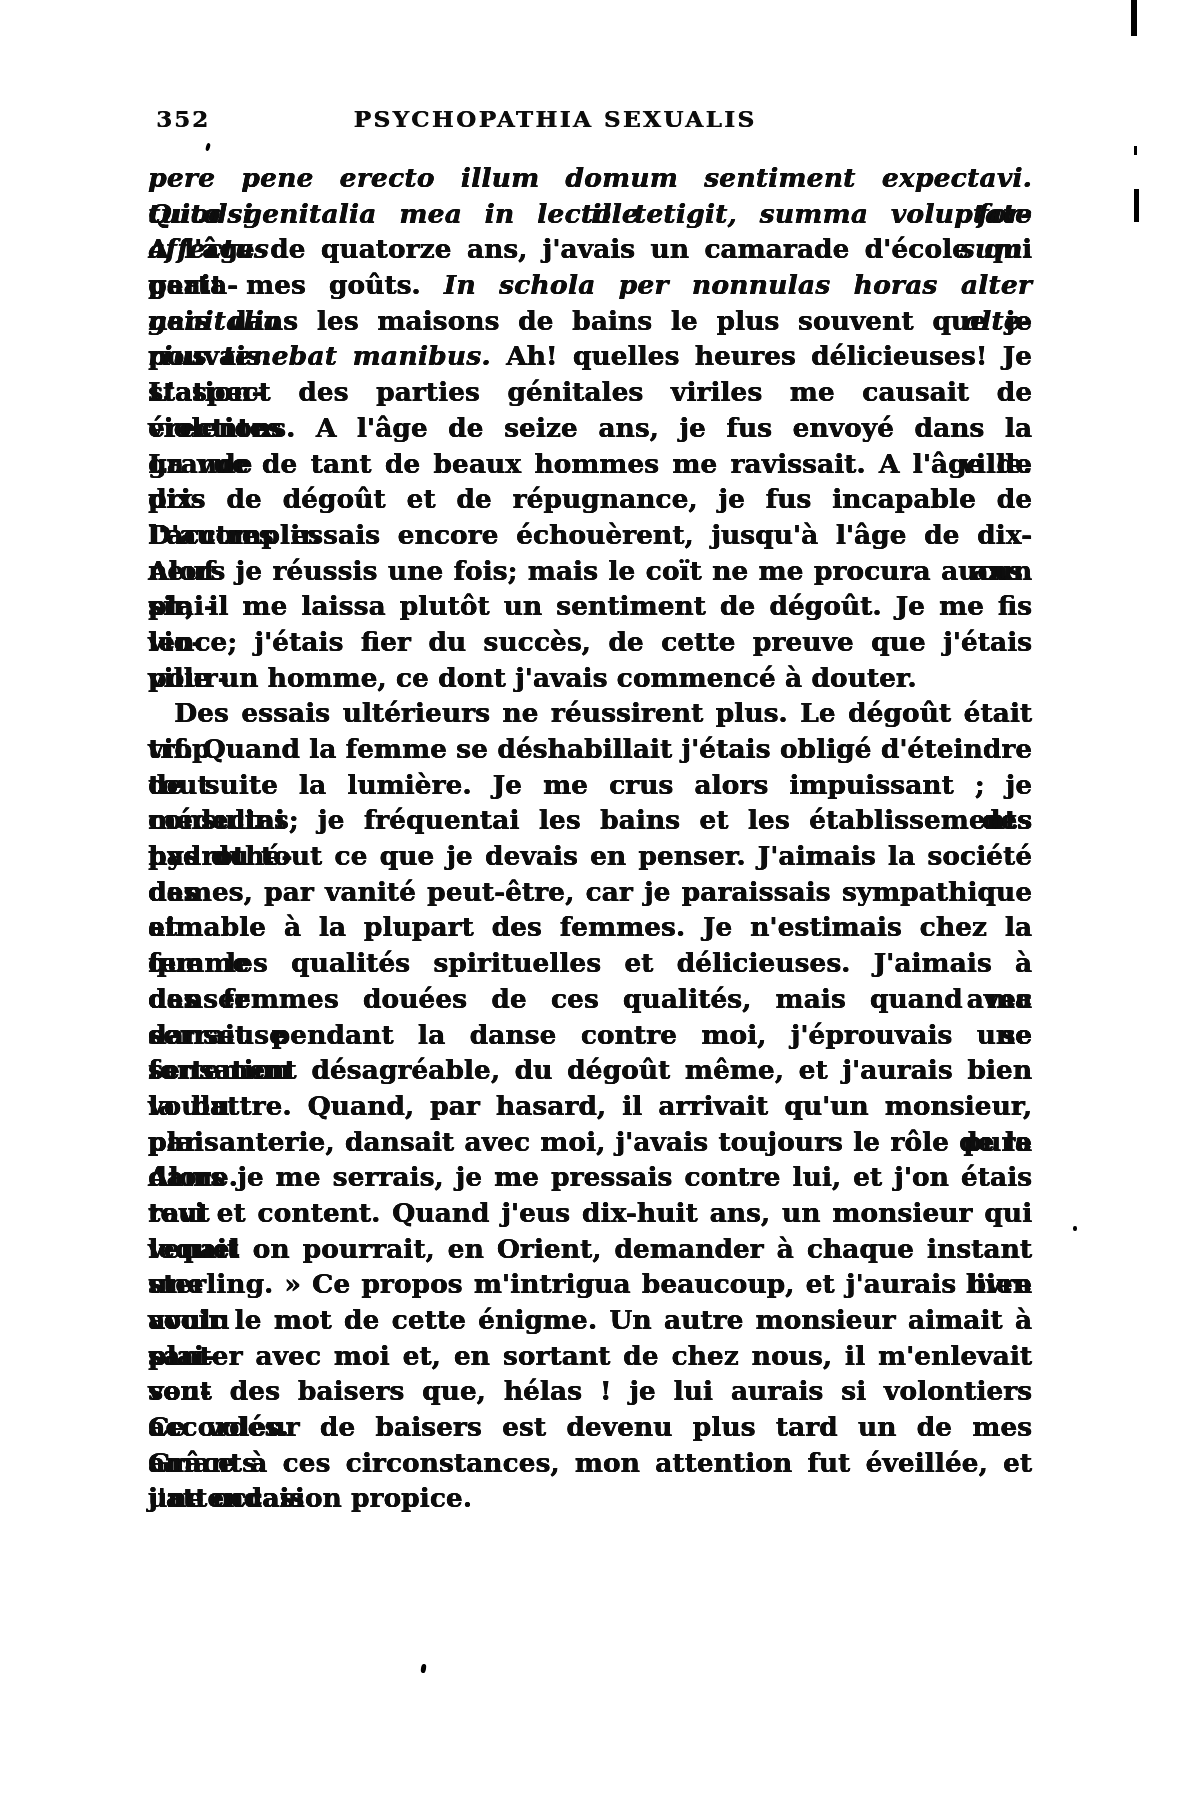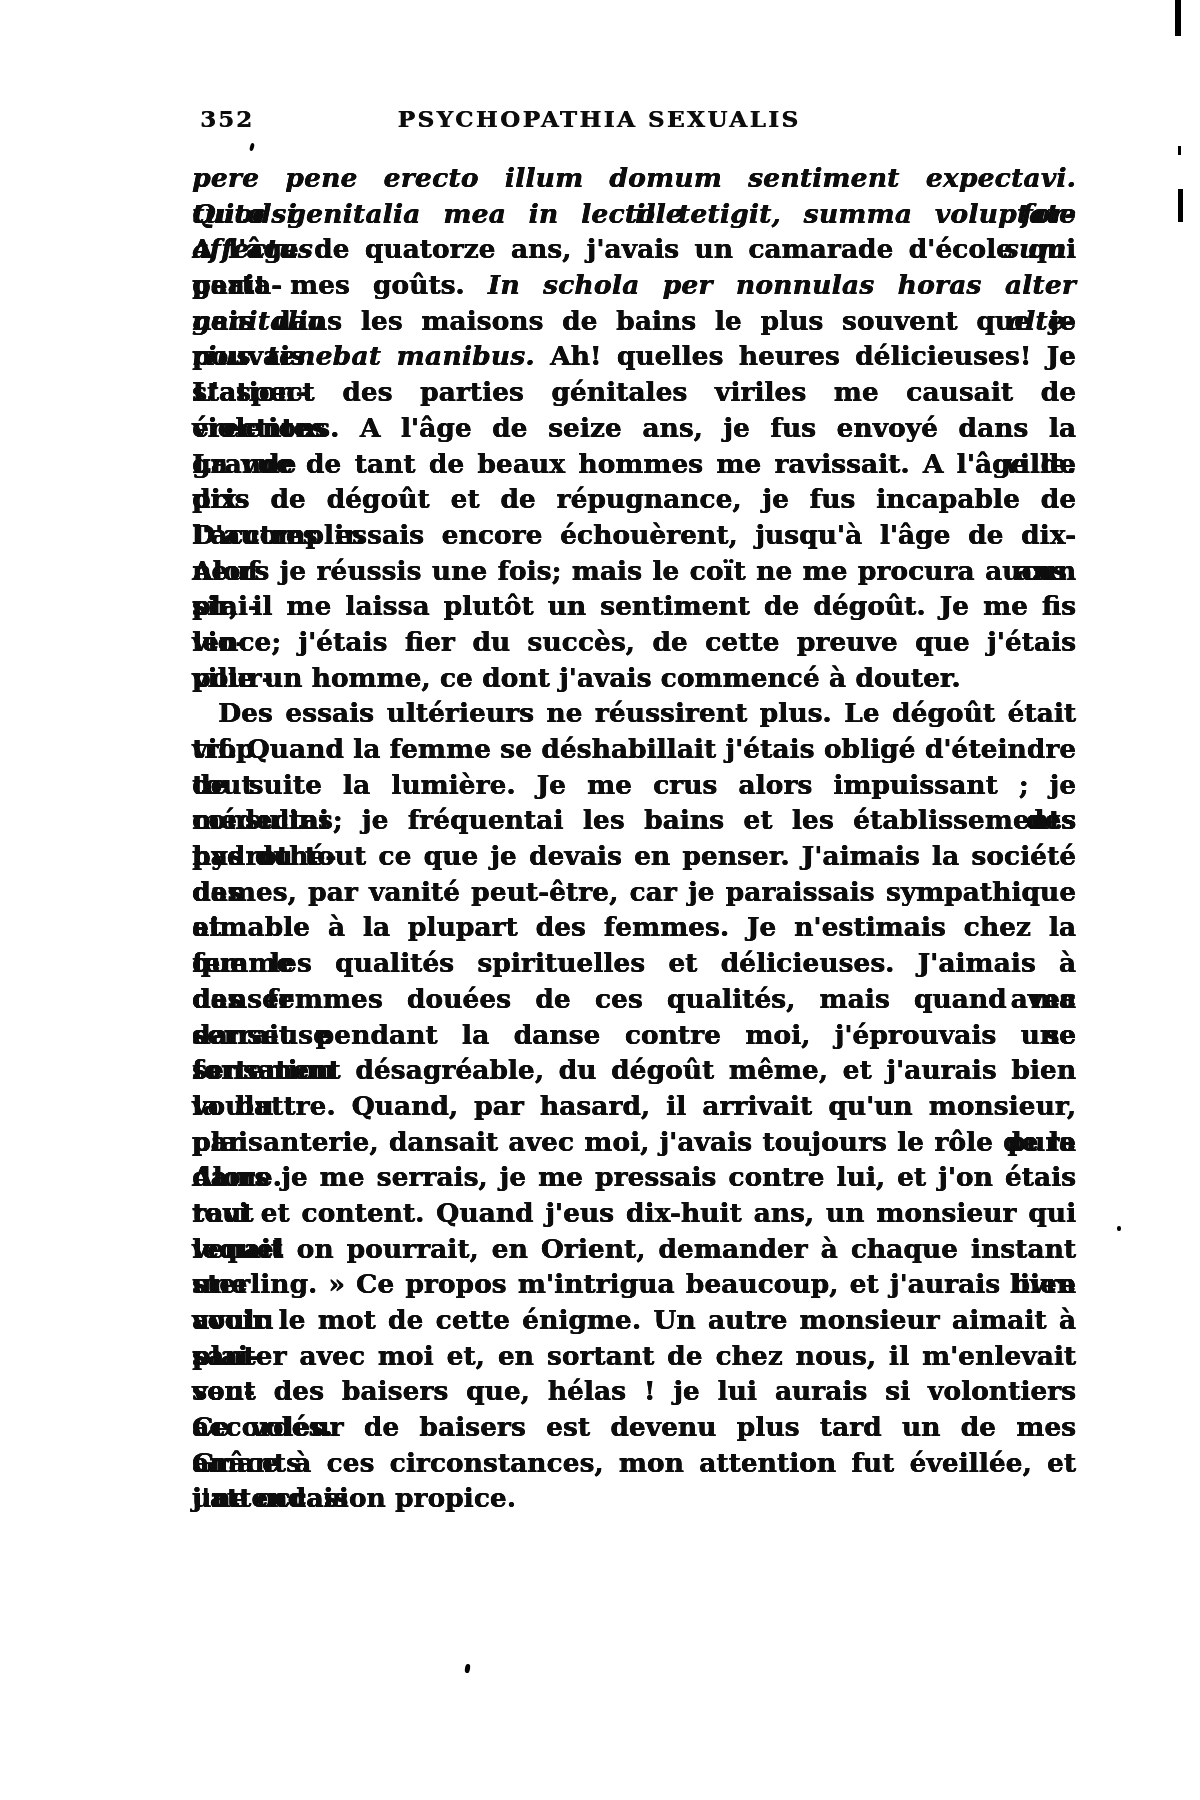--- a/index.html
+++ b/index.html
@@ -4,21 +4,21 @@
 <style>
   html,body{margin:0;padding:0;}
   body{
     width:1200px;height:1800px;
     background:#ffffff;
     position:relative;
     font-family:"DejaVu Serif","Liberation Serif",serif;
     color:#0d0d0d;
     overflow:hidden;
   }
-  .page{position:absolute;inset:0;margin-left:44px;}
+  .page{position:absolute;inset:0;}
   .header-row{
     position:absolute;
     left:148px;top:105px;width:884px;height:30px;
   }
   .page-number{
     position:absolute;left:8px;top:0;
     font-size:23px;font-weight:bold;letter-spacing:2px;
     text-shadow:0.5px 0 currentColor;
   }
   .header-title{

